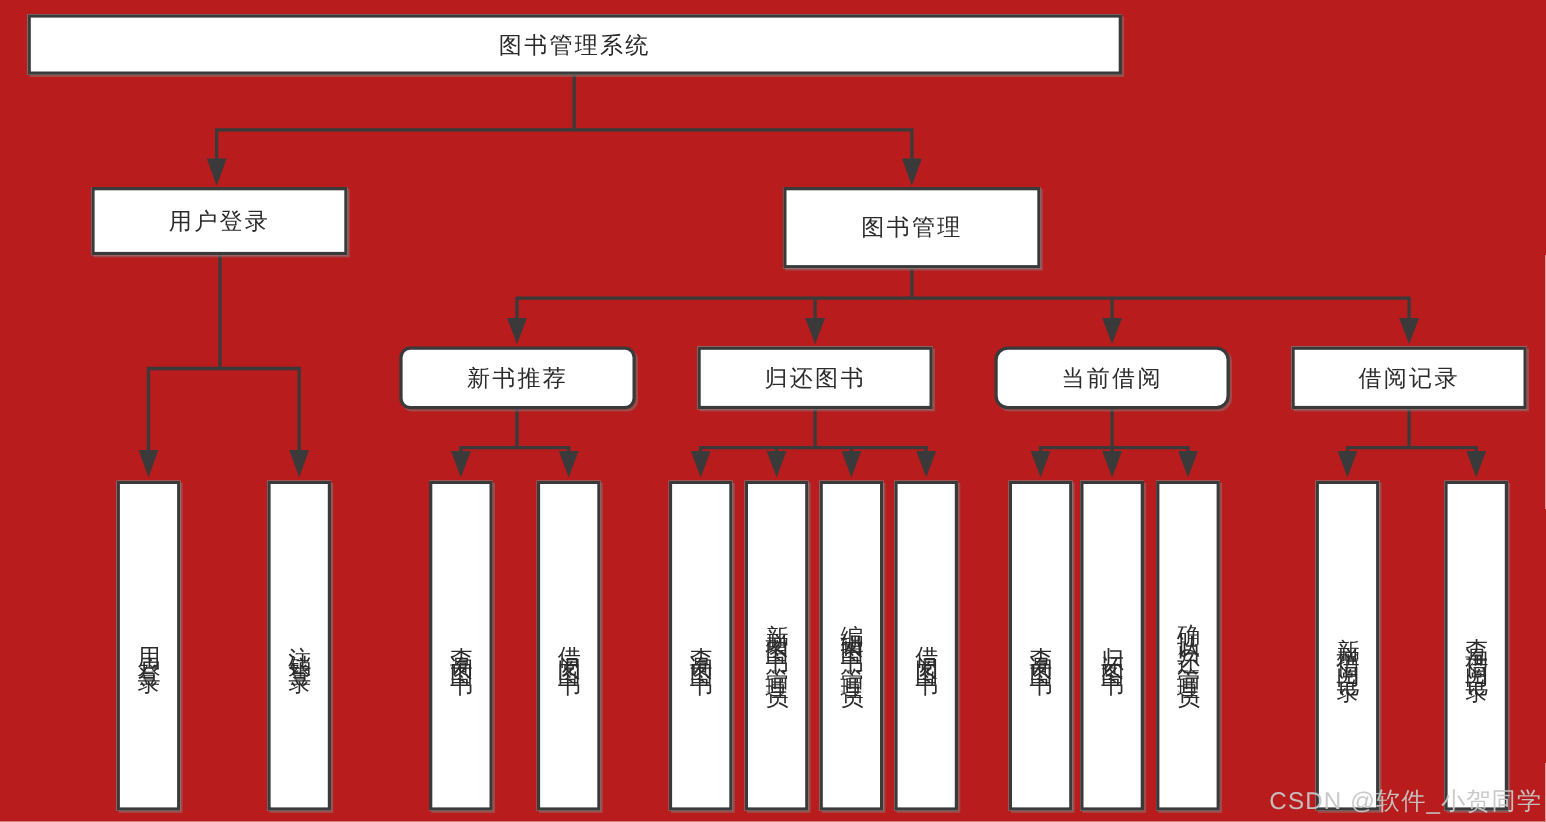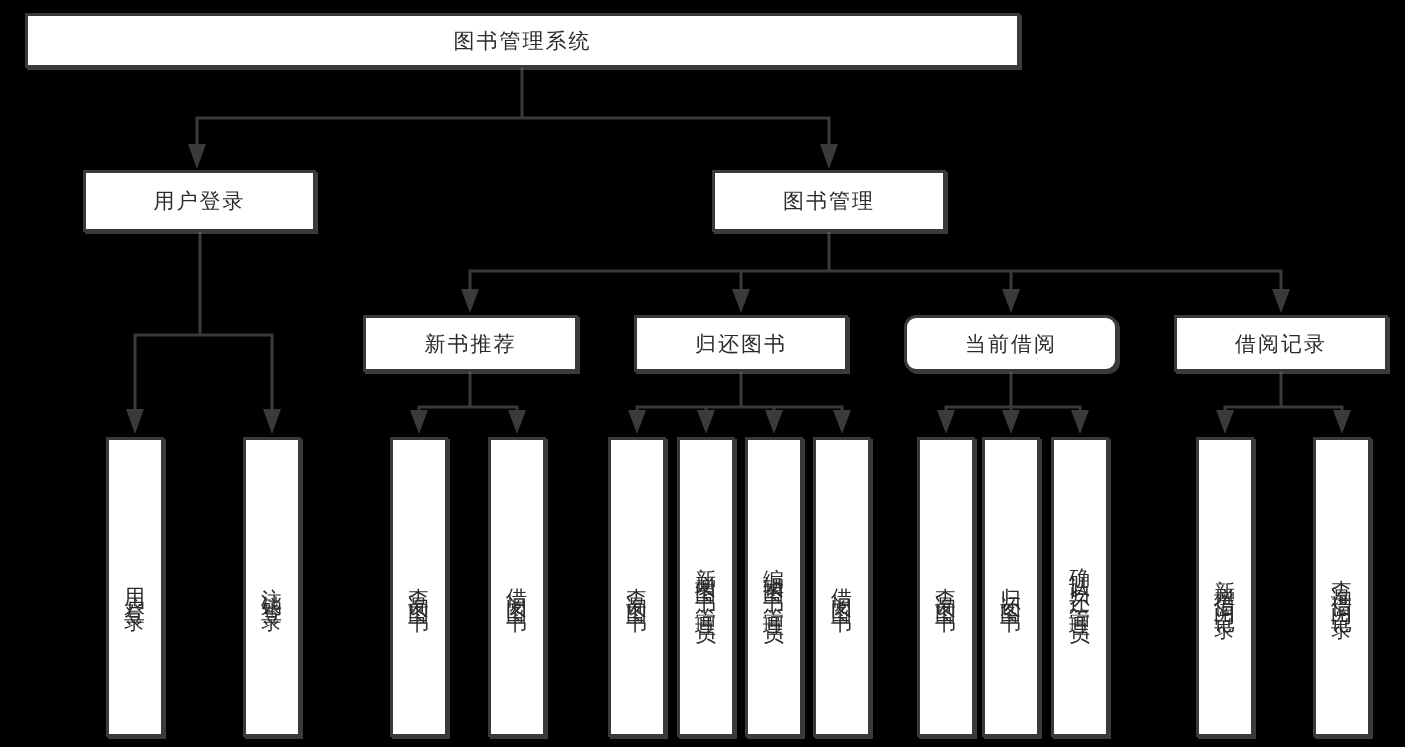--- a/index.html
+++ b/index.html
@@ -5,21 +5,21 @@
   html, body {
     margin: 0;
     padding: 0;
     background: #ffffff;
     font-family: "Liberation Sans", "DejaVu Sans", sans-serif;
   }
   .stage {
     position: relative;
     width: 1405px;
     height: 747px;
-    background: #000000;
+    background: #b91c1c;
     overflow: hidden;
   }
   .connectors {
     position: absolute;
     left: 0;
     top: 0;
     width: 1405px;
     height: 747px;
   }
   .box {
@@ -103,23 +103,23 @@
       <polygon points="1002,410 1020,410 1011,434"></polygon>
       <polygon points="1071,410 1089,410 1080,434"></polygon>
       <polygon points="1216,410 1234,410 1225,434"></polygon>
       <polygon points="1333,410 1351,410 1342,434"></polygon>
     </g>
   </svg>
 
   <div class="box" style="left:25px; top:13px; width:995px; height:55px;">图书管理系统</div>
 
   <div class="box" style="left:83px; top:170px; width:233px; height:62px;">用户登录</div>
-  <div class="box" style="left:712px; top:170px; width:234px; height:62px;">图书管理</div>
+  <div class="box" style="left:712px; top:170px; width:234px; height:74px;">图书管理</div>
 
-  <div class="box" style="left:363px; top:315px; width:215px; height:57px;">新书推荐</div>
+  <div class="box" style="left:363px; top:315px; width:215px; height:57px;border-radius:10px;">新书推荐</div>
   <div class="box" style="left:634px; top:315px; width:214px; height:57px;">归还图书</div>
   <div class="box" style="left:904px; top:315px; width:214px; height:57px;border-radius:12px;">当前借阅</div>
   <div class="box" style="left:1174px; top:315px; width:214px; height:57px;">借阅记录</div>
 
   <div class="box leaf" style="left:106px; top:437px; width:58px; height:300px;">用户登录</div>
   <div class="box leaf" style="left:243px; top:437px; width:58px; height:300px;">注销登录</div>
 
   <div class="box leaf" style="left:390px; top:437px; width:58px; height:300px;">查询图书</div>
   <div class="box leaf" style="left:488px; top:437px; width:58px; height:300px;">借阅图书</div>
 
@@ -128,13 +128,14 @@
   <div class="box leaf" style="left:745px; top:437px; width:58px; height:300px;">编辑图书（管理员）</div>
   <div class="box leaf" style="left:813px; top:437px; width:58px; height:300px;">借阅图书</div>
 
   <div class="box leaf" style="left:917px; top:437px; width:58px; height:300px;">查询图书</div>
   <div class="box leaf" style="left:982px; top:437px; width:58px; height:300px;">归还图书</div>
   <div class="box leaf" style="left:1051px; top:437px; width:58px; height:300px;">确认归还（管理员）</div>
 
   <div class="box leaf" style="left:1196px; top:437px; width:58px; height:300px;">新增借阅记录</div>
   <div class="box leaf" style="left:1313px; top:437px; width:58px; height:300px;">查询借阅记录</div>
 
+  <div class="watermark">CSDN @软件_小贺同学</div>
 </div>
 
 </body></html>

